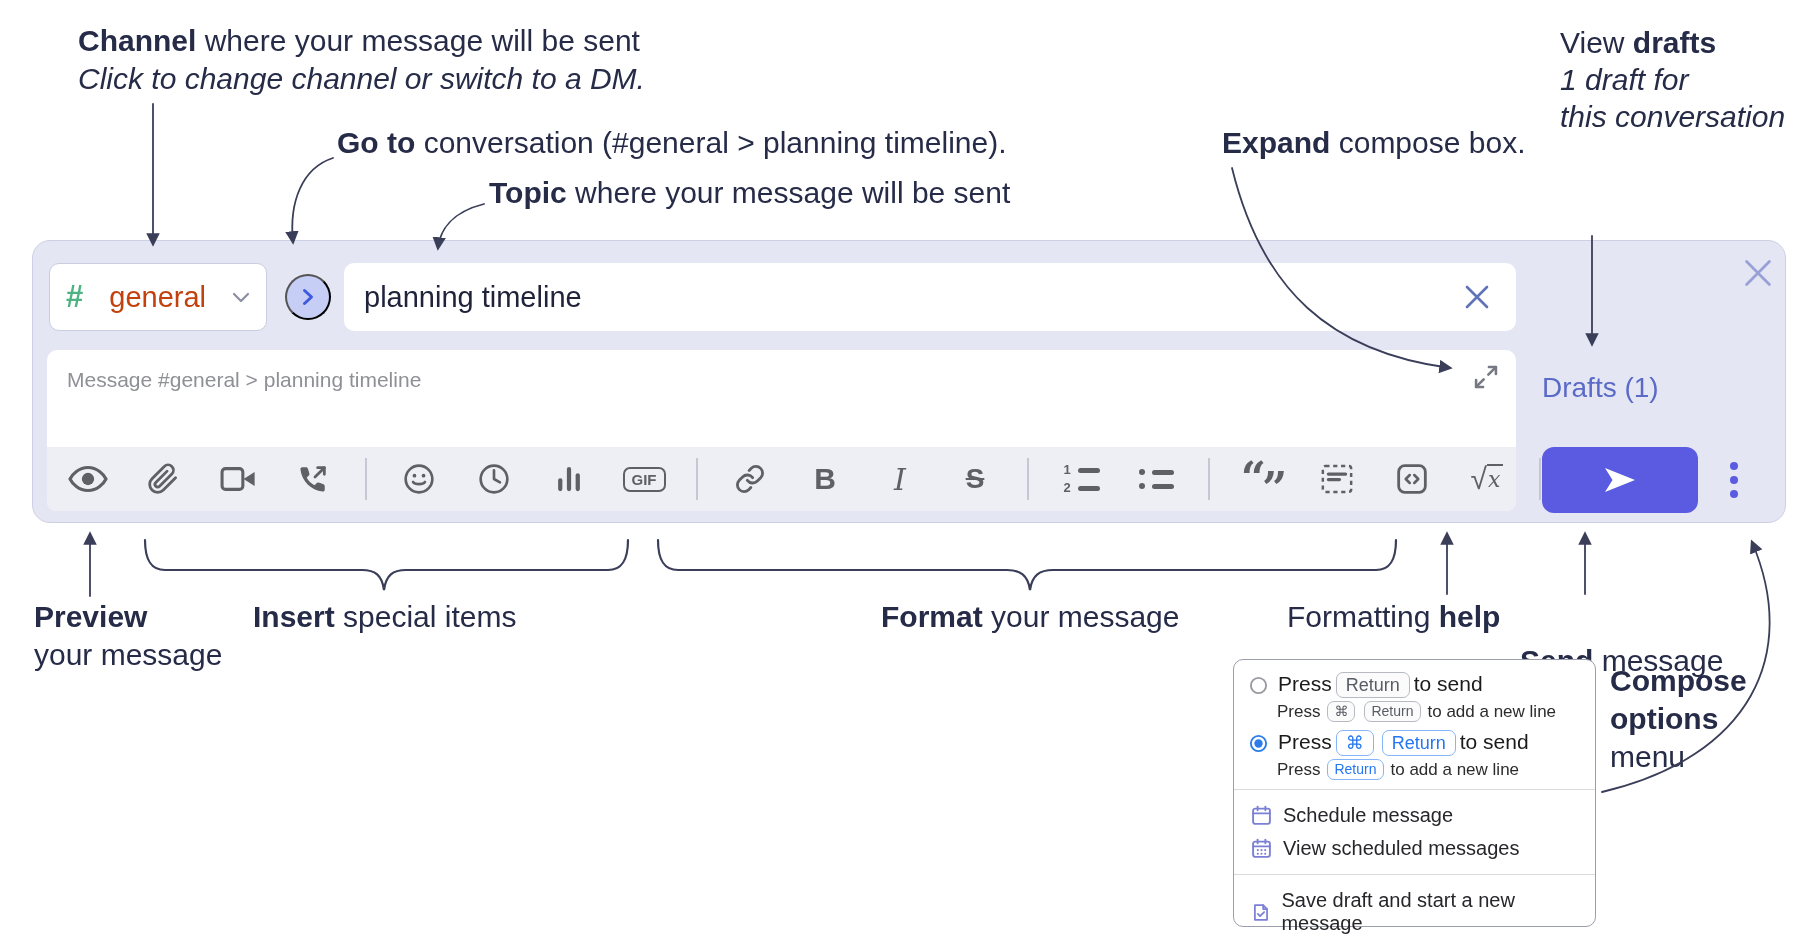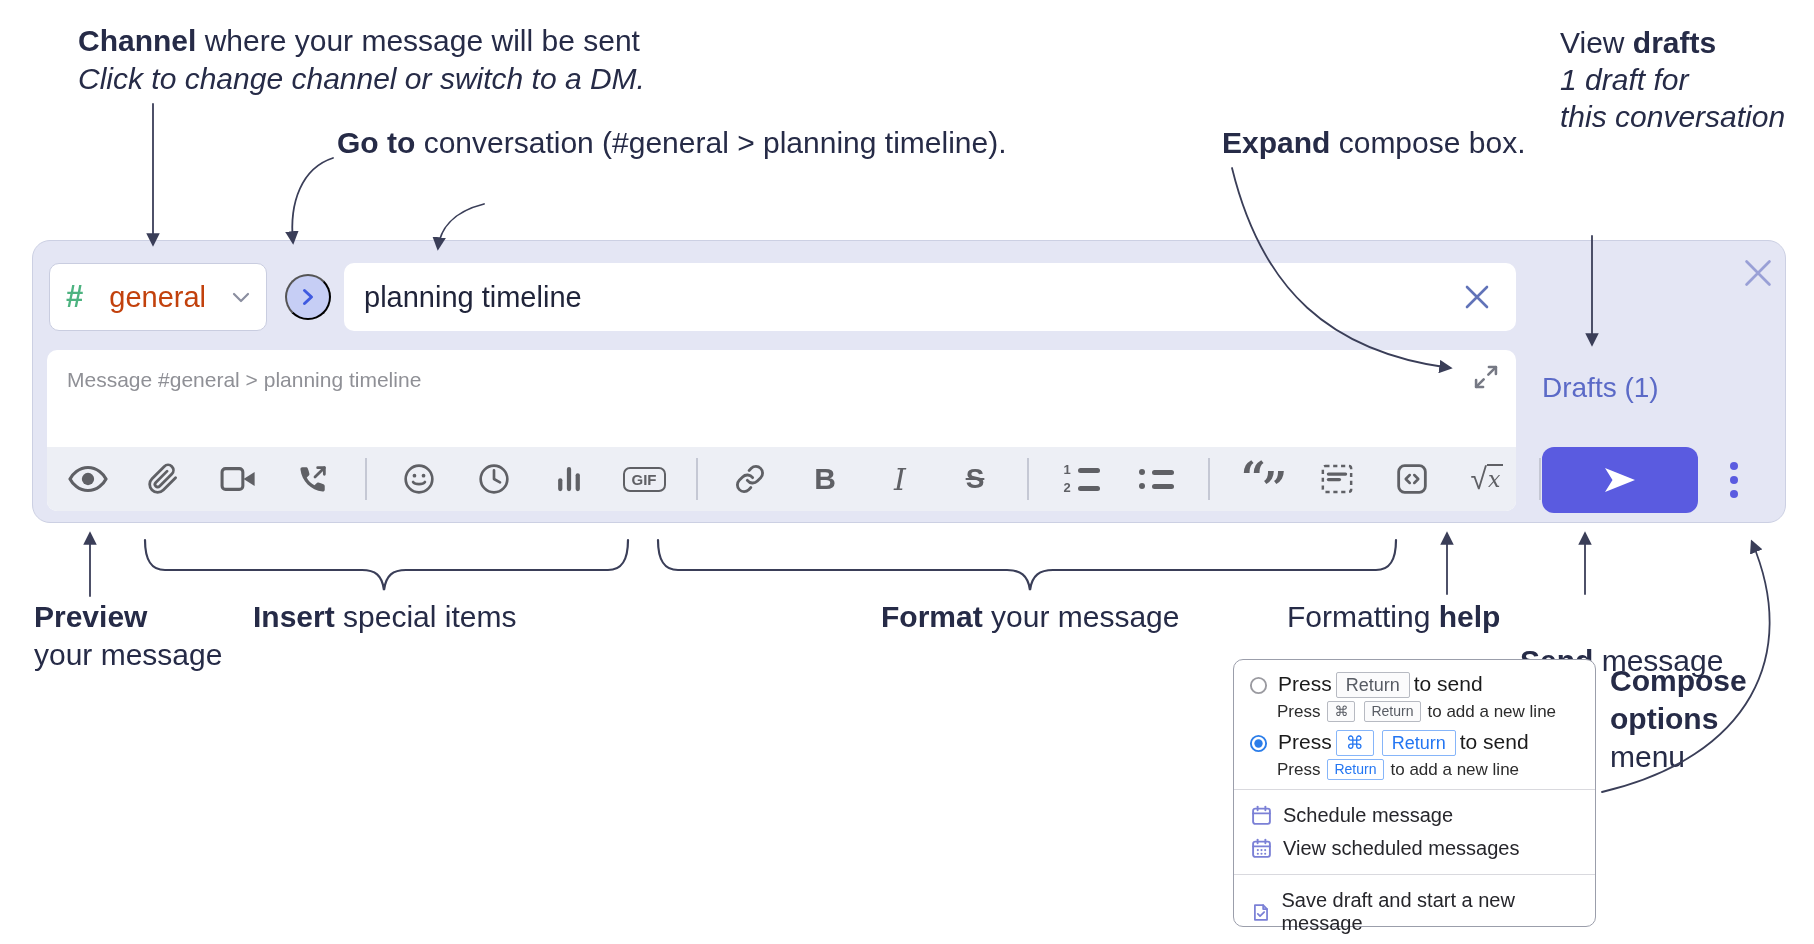--- a/index.html
+++ b/index.html
@@ -60,21 +60,21 @@
             padding:0;cursor:pointer;display:flex;flex-direction:column;align-items:center;justify-content:center;gap:6px;}
   .dot{width:8px;height:8px;border-radius:50%;background:#5a5be0;}
   .close-btn{position:absolute;left:1708px;top:16px;width:34px;height:34px;border:none;background:none;
              padding:0;cursor:pointer;}
 
   
   .popup{position:absolute;left:1233px;top:659px;width:363px;height:268px;background:#ffffff;
          border:1.5px solid #9b9eab;border-radius:10px;box-sizing:border-box;padding:12px 15px;z-index:6;}
   .opt-row{display:flex;align-items:center;gap:10px;font-size:21px;color:#1b1b1b;}
   .opt-sub{margin:3px 0 8px 28px;font-size:17px;color:#2c2c2c;display:flex;align-items:center;gap:5px;}
-  .kbd{display:inline-block;border:1.3px solid #b7bac2;border-radius:2px;background:#fbfbfc;
+  .kbd{display:inline-block;border:1.3px solid #b7bac2;border-radius:7px;background:#fbfbfc;
        color:#585c64;font-size:18px;line-height:24px;padding:0 9px;margin:0 4px;}
   .kbd.sm{font-size:14px;line-height:19px;padding:0 6px;margin:0 2px;}
   .kbd.blue{border-color:#86b5f9;color:#2476f2;background:#ffffff;}
   .pdiv{height:1px;background:#d9d9de;margin:9px -15px;}
   .pitem{display:flex;align-items:center;gap:11px;font-size:20px;color:#26262b;padding:5px 2px;cursor:pointer;}
   .radio{flex:0 0 auto;}
 </style>
 </head>
 <body>
 
@@ -82,20 +82,23 @@
 
   <div class="ann" style="left:34px;top:22px;margin-left:44px;">
     <div><b>Channel</b><span> where your message will be sent</span></div>
     <div class="it">Click to change channel or switch to a DM.</div>
   </div>
 
   <div class="ann" style="left:337px;top:124px;">
     <b>Go to</b><span> conversation (#general &gt; planning timeline).</span>
   </div>
 
+  <div class="ann" style="left:489px;top:174px;">
+    <b>Topic</b><span> where your message will be sent</span>
+  </div>
 
   <div class="ann" style="left:1222px;top:124px;">
     <b>Expand</b><span> compose box.</span>
   </div>
 
   <div class="ann" style="left:1560px;top:24px;line-height:37px;">
     <div><span>View </span><b>drafts</b></div>
     <div class="it">1 draft for</div>
     <div class="it">this conversation</div>
   </div>

